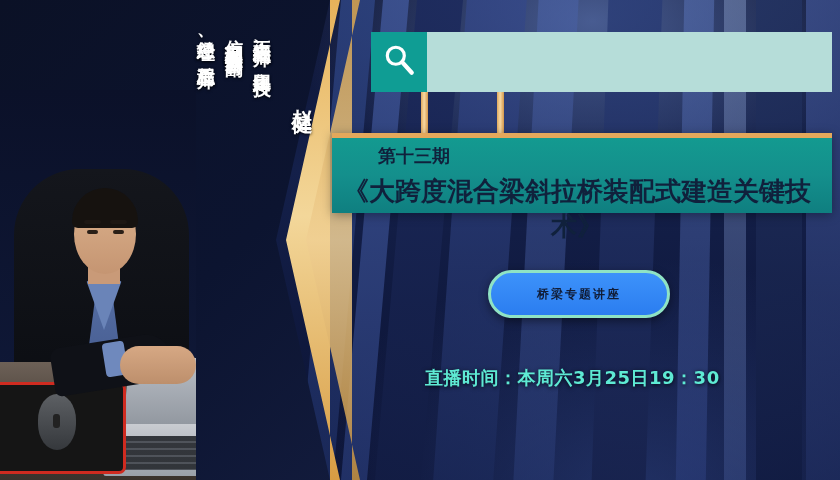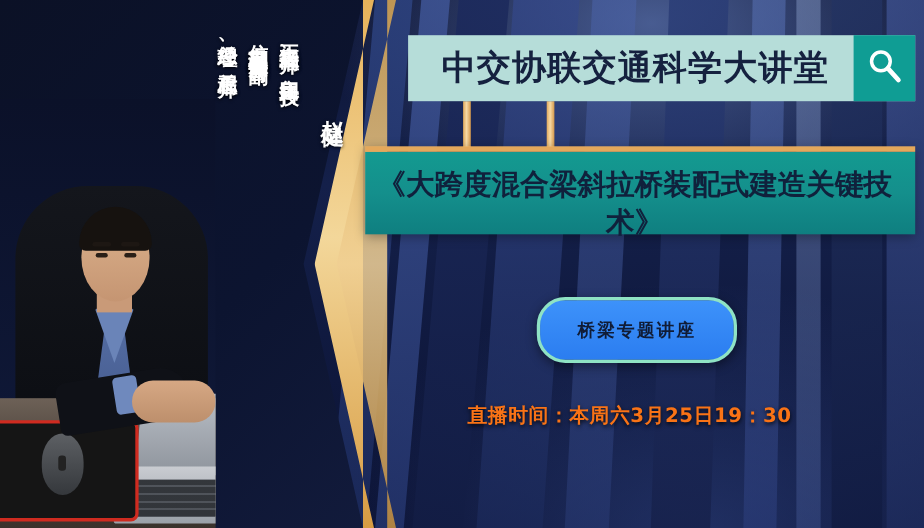--- a/index.html
+++ b/index.html
@@ -93,29 +93,29 @@
 
   
   .subbanner{position:absolute;left:332px;top:133px;width:500px;height:80px;
      background:linear-gradient(180deg,#139a90 0%,#148f8c 50%,#0f7f80 100%);
      border-top:5px solid #e4a85b;padding:6px 10px 0 0;
      box-shadow:0 2px 10px rgba(0,0,0,.35);}
   .sb-1{color:#10213c;font-size:18px;font-weight:bold;margin-left:46px;}
   .sb-2{color:#10213c;font-size:26px;font-weight:bold;text-align:center;margin-top:6px;}
 
   
-  .badge{position:absolute;left:488px;top:270px;width:182px;height:60px;
+  .badge{position:absolute;left:488px;top:270px;width:182px;height:48px;
      background:linear-gradient(180deg,#3d92fa,#2b7df0);
      border:3px solid #8fe3c4;border-radius:26px;
      display:flex;align-items:center;justify-content:center;
-     color:#101c36;font-size:16px;font-weight:bold;letter-spacing:2px;
+     color:#101c36;font-size:12px;font-weight:bold;letter-spacing:2px;
      box-shadow:0 3px 10px rgba(0,0,0,.45);}
 
   
-  .info{position:absolute;color:#f97316;font-weight:bold;font-size:18px;
+  .info{position:absolute;color:#5eead4;font-weight:bold;font-size:18px;
      letter-spacing:.5px;text-shadow:0 1px 4px rgba(0,0,0,.85);}
   .info-1{left:425px;top:366px;}
   .info-2{left:425px;top:410px;}
 </style>
 </head>
 <body>
 
 <div class="stage">
 
   <div class="bg-tower"></div>
@@ -164,32 +164,32 @@
     <div class="cuff"></div>
     <div class="hands"></div>
   </div>
 
   <div class="vtext v-name">赵健</div>
   <div class="vtext v-c1">正高级工程师、集团科技</div>
   <div class="vtext v-c2">信息部副部长兼四公司副</div>
   <div class="vtext v-c3">总经理、总工程师</div>
 
   <div class="titlebar">
-    <div class="t-text">中交协联交通科学大讲堂</div>
     <div class="searchbox">
       <span>
         <svg viewBox="0 0 32 32" fill="none" stroke="#ffffff" stroke-width="3">
           <circle cx="13" cy="12" r="8"></circle>
           <line x1="19" y1="18" x2="28" y2="28" stroke-linecap="round" stroke-width="4"></line>
         </svg>
       </span>
     </div>
   </div>
 
   <div class="subbanner">
+    <div class="sb-1">第十三期</div>
     <div class="sb-2">《大跨度混合梁斜拉桥装配式建造关键技术》</div>
   </div>
 
   <div class="badge">桥梁专题讲座</div>
 
   <div class="info info-1">直播时间：本周六3月25日19：30</div>
 
 </div>
 
 </body></html>

